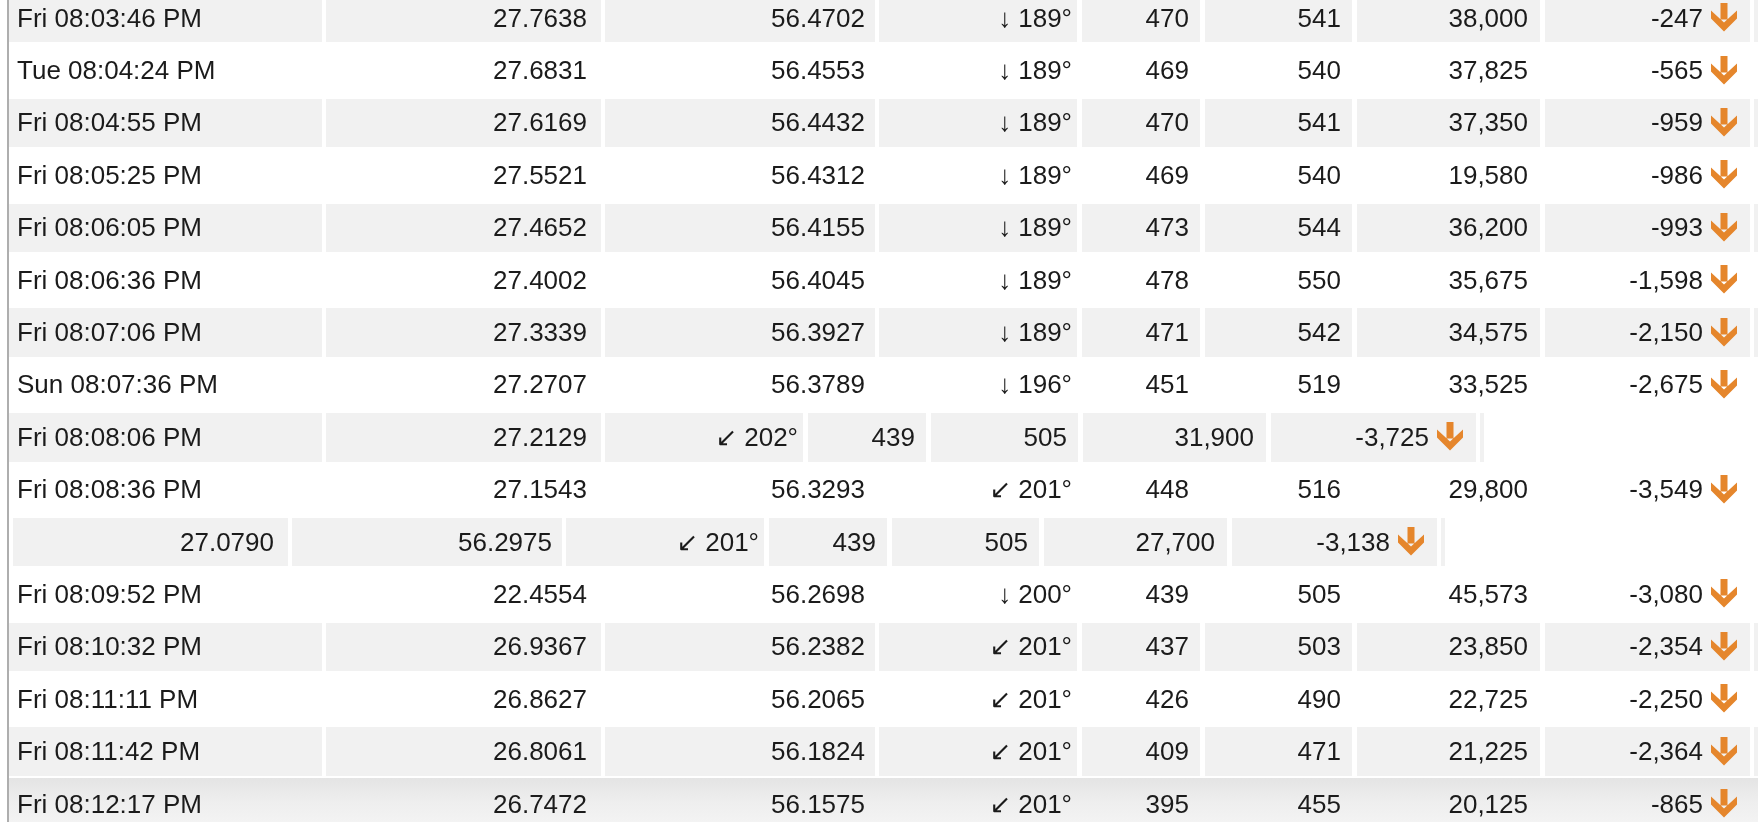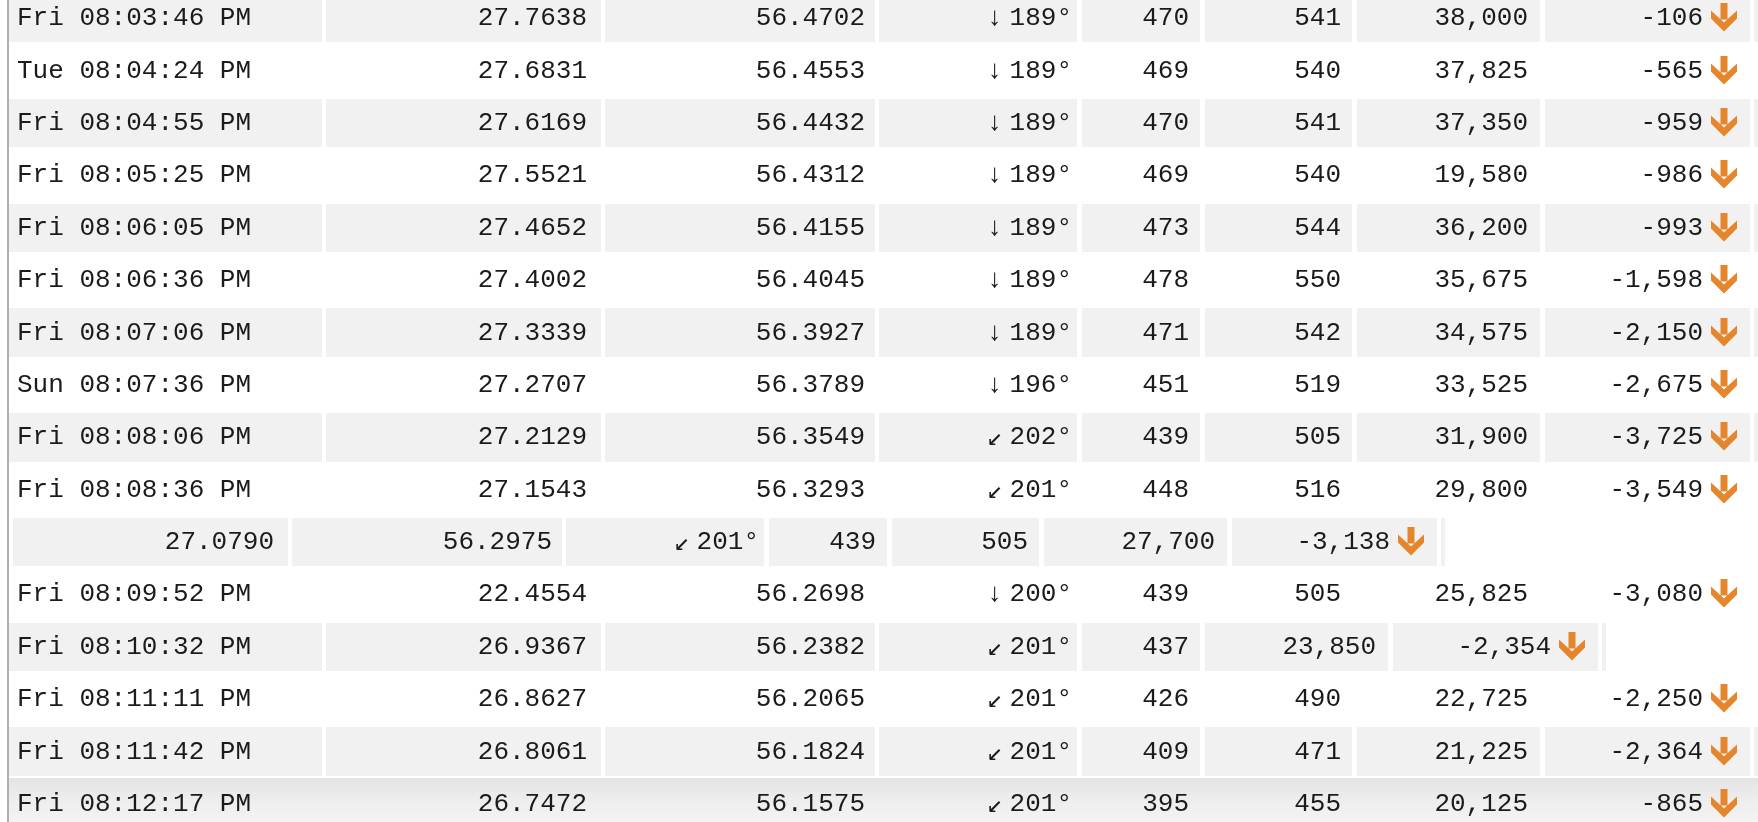--- a/index.html
+++ b/index.html
@@ -1,21 +1,21 @@
 <!DOCTYPE html>
 <html style="--row_alt_bg: #f1f1f1; --descent_arrow: #e5862c; --left_border: #aeaeae; --text: #1b1b1b;"><head>
 <meta charset="utf-8">
 <style>
   html,body{margin:0;padding:0;background:#fff;}
   .screen{
     position:relative;
     width:1758px;height:822px;
     overflow:hidden;
     background:#ffffff;
-    font-family:Liberation Mono, monospace;
+    font-family:Liberation Sans, sans-serif;
     font-size:26px;
     color:#1b1b1b;
   }
   .left-border{
     position:absolute;left:7px;top:0;width:2px;height:822px;
     background:var(--left_border,#aeaeae);
   }
   .rows{
     position:absolute;left:9px;top:-8px;width:1749px;
   }
@@ -89,21 +89,21 @@
     <div class="cell c-kts">
       <span>470</span>
     </div>
     <div class="cell c-mph">
       <span>541</span>
     </div>
     <div class="cell c-feet">
       <span>38,000</span>
     </div>
     <div class="cell c-rate">
-      <span class="rate-num">-106</span>
+      <span class="rate-num">-247</span>
       <svg class="descent-arrow" width="28" height="30" viewBox="0 0 28 30" aria-hidden="true">
         <path fill="currentColor" d="M10.5 0 L17.5 0 L17.5 16.5 L10.5 16.5 Z M1 7.5 L14 19.5 L27 7.5 L27 15.5 L14 28.5 L1 15.5 Z"></path>
       </svg>
     </div>
     <div class="cell c-sliver"></div>
   </div>
       <div class="row row-even">
     <div class="cell c-time">
       <span>Tue 08:04:24 PM</span>
     </div>
@@ -320,23 +320,20 @@
     </div>
     <div class="cell c-sliver"></div>
   </div>
       <div class="row row-odd">
     <div class="cell c-time">
       <span>Fri 08:08:06 PM</span>
     </div>
     <div class="cell c-lat">
       <span>27.2129</span>
     </div>
-    <div class="cell c-lon">
-      <span>56.3549</span>
-    </div>
     <div class="cell c-course">
       <span class="course-icon">↙</span>
       <span>202°</span>
     </div>
     <div class="cell c-kts">
       <span>439</span>
     </div>
     <div class="cell c-mph">
       <span>505</span>
     </div>
@@ -424,21 +421,21 @@
       <span class="course-icon">↓</span>
       <span>200°</span>
     </div>
     <div class="cell c-kts">
       <span>439</span>
     </div>
     <div class="cell c-mph">
       <span>505</span>
     </div>
     <div class="cell c-feet">
-      <span>25,825</span>
+      <span>45,573</span>
     </div>
     <div class="cell c-rate">
       <span class="rate-num">-3,080</span>
       <svg class="descent-arrow" width="28" height="30" viewBox="0 0 28 30" aria-hidden="true">
         <path fill="currentColor" d="M10.5 0 L17.5 0 L17.5 16.5 L10.5 16.5 Z M1 7.5 L14 19.5 L27 7.5 L27 15.5 L14 28.5 L1 15.5 Z"></path>
       </svg>
     </div>
     <div class="cell c-sliver"></div>
   </div>
       <div class="row row-odd">
@@ -450,20 +447,23 @@
     </div>
     <div class="cell c-lon">
       <span>56.2382</span>
     </div>
     <div class="cell c-course">
       <span class="course-icon">↙</span>
       <span>201°</span>
     </div>
     <div class="cell c-kts">
       <span>437</span>
+    </div>
+    <div class="cell c-mph">
+      <span>503</span>
     </div>
     <div class="cell c-feet">
       <span>23,850</span>
     </div>
     <div class="cell c-rate">
       <span class="rate-num">-2,354</span>
       <svg class="descent-arrow" width="28" height="30" viewBox="0 0 28 30" aria-hidden="true">
         <path fill="currentColor" d="M10.5 0 L17.5 0 L17.5 16.5 L10.5 16.5 Z M1 7.5 L14 19.5 L27 7.5 L27 15.5 L14 28.5 L1 15.5 Z"></path>
       </svg>
     </div>

